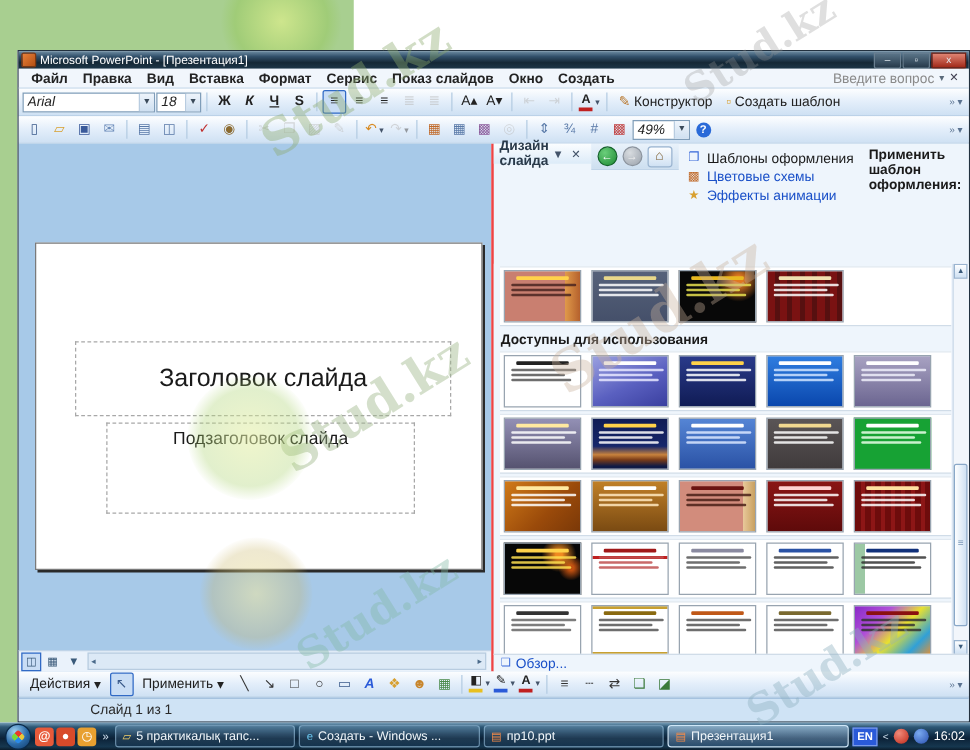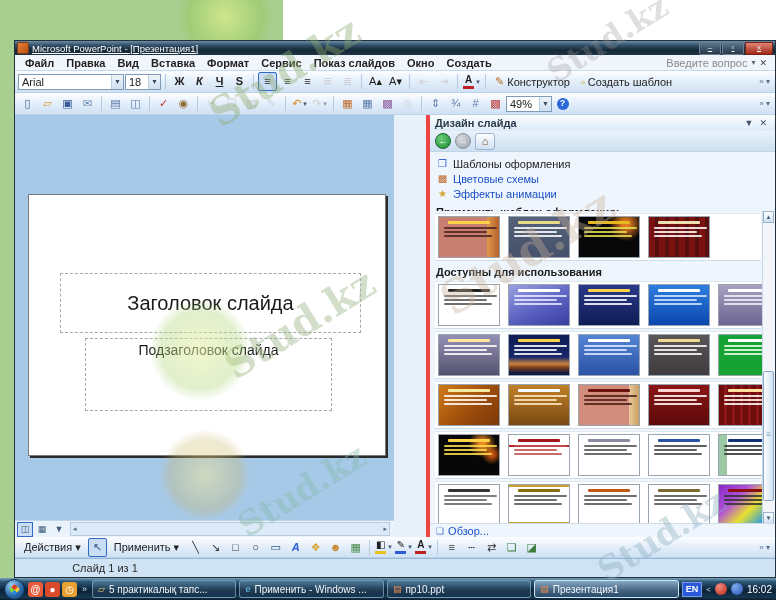--- a/index.html
+++ b/index.html
@@ -6,21 +6,21 @@
   body{width:776px;height:600px;position:relative;overflow:hidden;background:#fff;
        font-family:"Liberation Sans","DejaVu Sans",sans-serif;font-size:11px;color:#222;
        -webkit-font-smoothing:antialiased;}
   .abs{position:absolute;}
   
   #desk-green-top{left:0;top:0;width:283px;height:40px;background:#a8cf90;}
   #desk-green-left{left:0;top:40px;width:14px;height:538px;background:#a8cf90;}
   .logo-blob{border-radius:50%;pointer-events:none;}
   
   #win{left:14px;top:40px;width:762px;height:538px;background:#e8f0fa;border:1px solid #22313f;box-sizing:border-box;display:flex;flex-direction:column;}
-  #titlebar{height:14px;background:linear-gradient(180deg,#6d8ca2 0%,#32506a 30%,#152836 65%,#1d3648 100%);display:flex;align-items:center;padding:0 2px;color:#fff;text-decoration:underline;}
+  #titlebar{height:14px;background:linear-gradient(180deg,#6d8ca2 0%,#32506a 30%,#152836 65%,#1d3648 100%);display:flex;align-items:center;padding:0 2px;color:#fff;}
   #titlebar .ttl{font-size:9.5px;margin-left:3px;flex:1;white-space:nowrap;overflow:hidden;}
   .appicon{width:10px;height:10px;background:linear-gradient(135deg,#e8813a,#b44f14);border:1px solid #803810;border-radius:2px;}
   .winbtn{width:20px;height:11px;margin-left:1px;border:1px solid #6a7f90;border-radius:0 0 2px 2px;
           background:linear-gradient(180deg,#5a7488,#26394a);color:#e8eef4;font-size:8px;line-height:10px;text-align:center;}
   .winbtn.close{background:linear-gradient(180deg,#e08574,#a02818);border-color:#7a2010;width:26px;}
   
   #menubar{height:15px;background:#f1f6fc;border-bottom:1px solid #c6d8ea;display:flex;align-items:center;padding:0 4px;}
   .menu-item{padding:1px 6px;white-space:nowrap;font-weight:bold;}
   #question-box{margin-left:auto;color:#8a8a8a;display:flex;align-items:center;gap:4px;}
   #question-box .qa{color:#5a6a7a;font-size:8px;}
@@ -35,39 +35,39 @@
   .tbbtn.disabled{color:#b0bccc !important;filter:grayscale(1);opacity:.55;}
   .tbbtn .gl{line-height:1;}
   .tbbtn .gl.b{font-weight:bold;}
   .tbbtn .gl.i{font-style:italic;font-weight:bold;}
   .tbbtn .gl.u{text-decoration:underline;font-weight:bold;}
   .tbbtn .dd{font-size:7px;color:#44546a;margin-left:2px;}
   .badge .gl{background:#2a6ad8;color:#fff;border-radius:50%;width:12px;height:12px;font-size:9px;font-weight:bold;display:flex;align-items:center;justify-content:center;}
   .fc{display:flex;flex-direction:column;align-items:center;line-height:1;}
   .fc .fg{font-weight:bold;font-size:10px;}
   .fc .bar{width:11px;height:3px;margin-top:1px;}
-  .combo{height:16px;background:#fff;border:1px solid #7f9db9;display:flex;align-items:center;font-size:11px;padding-left:3px;box-sizing:border-box;}
+  .combo{height:16px;background:#fff;border:1px solid #7f9db9;display:flex;align-items:center;font-size:11px;padding-left:3px;box-sizing:border-box;font-style:italic;}
   .combo .cv{flex:1;white-space:nowrap;overflow:hidden;}
   .combo .ca{width:11px;height:100%;background:linear-gradient(180deg,#eef4fb,#cfe0f1);border-left:1px solid #b8cce0;font-size:7px;color:#3a4a5a;display:flex;align-items:center;justify-content:center;}
   .labelbtn{display:flex;align-items:center;gap:3px;padding:1px 4px;border:1px solid transparent;border-radius:2px;white-space:nowrap;}
   .overflow{margin-left:auto;color:#5a7290;font-size:8px;padding:0 2px;align-self:stretch;display:flex;align-items:center;}
   
   #main{flex:1;display:flex;min-height:0;}
   #editor{width:379px;background:#a7c9e8;display:flex;flex-direction:column;position:relative;}
   #canvas{flex:1;position:relative;}
   #slide{left:13px;top:79px;width:356px;height:260px;background:#fff;border:1px solid #7a7a7a;box-shadow:2px 2px 0 #2a2a2a;}
   .ph{position:absolute;border:1px dashed #a8a8a8;display:flex;justify-content:center;}
   #ph-title{left:31px;top:78px;width:299px;height:58px;align-items:center;font-size:20px;color:#1a1a1a;}
   #ph-sub{left:56px;top:143px;width:245px;height:68px;align-items:flex-start;font-size:14px;color:#1a1a1a;padding-top:3px;}
   #viewrow{height:16px;display:flex;align-items:center;background:#eaf2fb;border-top:1px solid #c0d4e8;padding:0 2px;gap:1px;}
   .viewbtn{width:14px;height:13px;font-size:9px;display:flex;align-items:center;justify-content:center;color:#3a5a7a;border:1px solid transparent;}
   .viewbtn.active{border-color:#316ac5;background:#c9ddf5;}
   #hscroll{flex:1;height:12px;margin:0 2px;background:#dce9f6;border:1px solid #b8cce0;display:flex;align-items:center;justify-content:space-between;font-size:7px;color:#4a6a8a;padding:0 2px;}
   
-  #pane{flex:1;background:#eef5fc;border-left:4px solid #ef4444;position:relative;display:flex;flex-direction:column;margin-left:32px;}
+  #pane{flex:1;background:#eef5fc;border-left:2px solid #ef4444;position:relative;display:flex;flex-direction:row;}
   #pane-head{height:16px;display:flex;align-items:center;padding:0 5px;font-weight:bold;color:#2a3a4a;background:linear-gradient(180deg,#fbfdff,#dcebf8);}
   #pane-head .sp{flex:1;}
   .pane-ctl{color:#44546a;font-size:9px;padding:0 3px;}
   #pane-nav{height:20px;background:linear-gradient(180deg,#e9f2fb,#cddff0);border-bottom:1px solid #c0d4e8;display:flex;align-items:center;gap:4px;padding:0 5px;}
   .navcirc{width:14px;height:14px;border-radius:50%;color:#fff;font-size:9px;display:flex;align-items:center;justify-content:center;}
   #nav-back{background:radial-gradient(circle at 35% 30%,#6ace7a,#1e8a34);border:1px solid #14622a;}
   #nav-fwd{background:radial-gradient(circle at 35% 30%,#d8dce0,#9aa2ac);border:1px solid #8a929c;color:#f0f0f0;}
   #nav-home{width:18px;height:15px;border:1px solid #9ab4d0;border-radius:3px;background:linear-gradient(180deg,#fdfeff,#cfe1f3);color:#7a5a2a;font-size:11px;display:flex;align-items:center;justify-content:center;}
   #pane-links{padding:4px 6px 2px;}
   .plink{display:flex;align-items:center;gap:4px;height:15px;white-space:nowrap;}
@@ -653,21 +653,21 @@
       <span class="qlicon" style="background: rgb(232, 160, 48);">◷</span>
     </span>
   <span id="ql-chevron">»</span>
   <span id="task-buttons" style="display:flex;gap:3px;flex:1;min-width:0;">
       <span class="taskbtn">
         <span class="tic" style="color: rgb(240, 207, 106);">▱</span>
         <span>5 практикалық тапс...</span>
       </span>
       <span class="taskbtn">
         <span class="tic" style="color: rgb(106, 200, 240);">e</span>
-        <span>Применить - Windows ...</span>
+        <span>Создать - Windows ...</span>
       </span>
       <span class="taskbtn">
         <span class="tic" style="color: rgb(240, 138, 74);">▤</span>
         <span>пр10.ppt</span>
       </span>
       <span class="taskbtn active">
         <span class="tic" style="color: rgb(240, 138, 74);">▤</span>
         <span>Презентация1</span>
       </span>
     </span>

